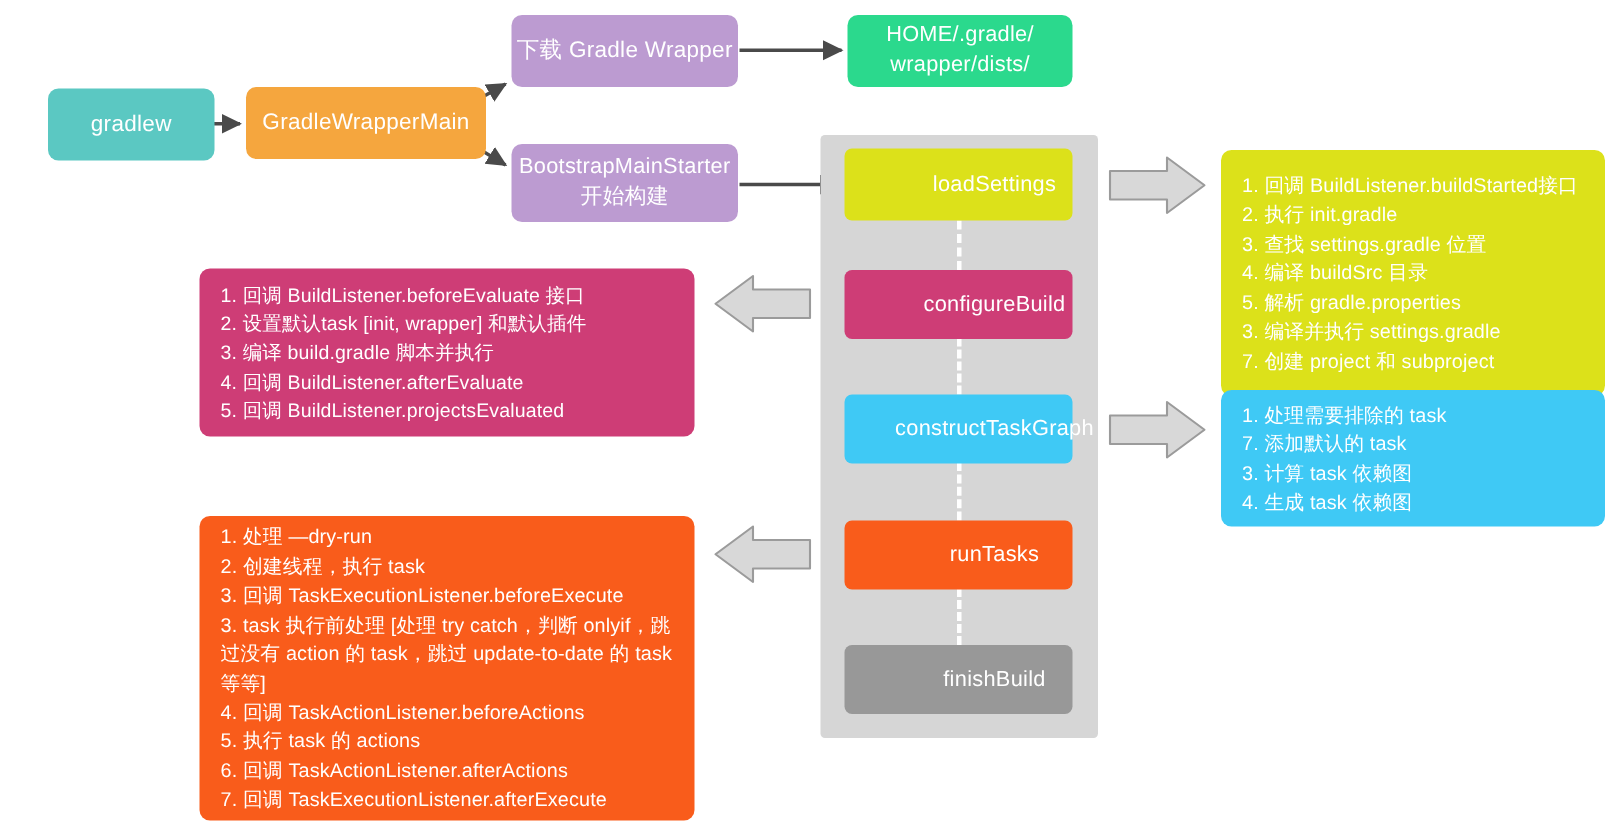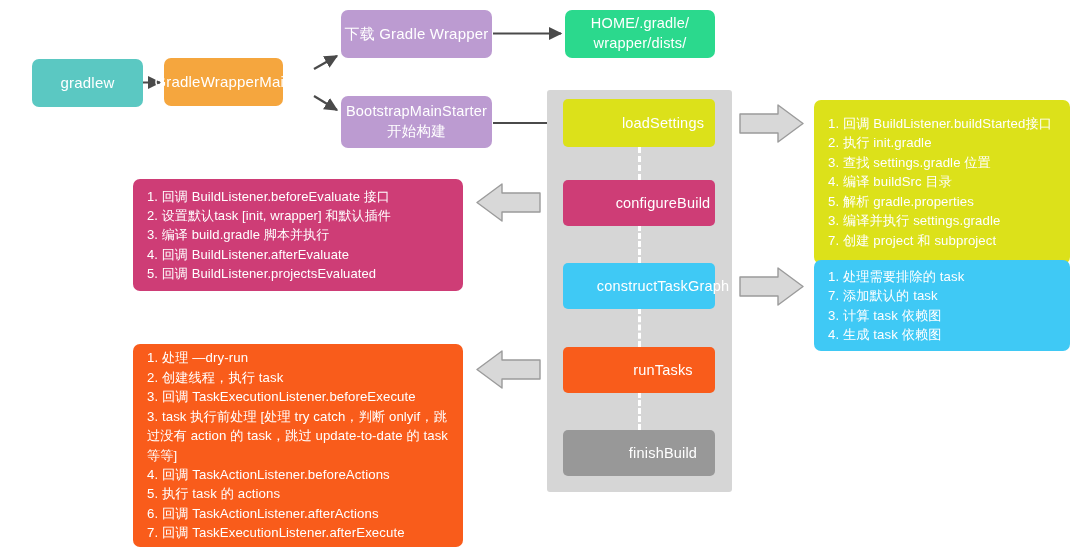--- a/index.html
+++ b/index.html
@@ -85,21 +85,21 @@
 
     <path d="M740,277 L778,277 L778,268 L803,286.5 L778,305 L778,296 L740,296 Z" fill="#d8d8d8" stroke="#9b9b9b" stroke-width="1.4" stroke-linejoin="round"></path>
 
     <path d="M540,193 L502,193 L502,184 L477,202.5 L502,221 L502,212 L540,212 Z" fill="#d8d8d8" stroke="#9b9b9b" stroke-width="1.4" stroke-linejoin="round"></path>
 
     <path d="M540,360 L502,360 L502,351 L477,369.5 L502,388 L502,379 L540,379 Z" fill="#d8d8d8" stroke="#9b9b9b" stroke-width="1.4" stroke-linejoin="round"></path>
   </svg>
 
   <div class="node" style="left:13px;top:59px;width:111px;height:48px;background:#5BC8C2;font-size:15px;margin-left:19px;">gradlew</div>
 
-  <div class="node" style="left:164px;top:58px;width:119px;height:48px;background:#F5A63E;font-size:15px;">GradleWrapperMain</div>
+  <div class="node" style="left:164px;top:58px;width:160px;height:48px;background:#F5A63E;font-size:15px;">GradleWrapperMain</div>
 
   <div class="node" style="left:341px;top:10px;width:151px;height:48px;background:#BC9BD1;font-size:15px;">下载 Gradle Wrapper</div>
 
   <div class="node" style="left:565px;top:10px;width:150px;height:48px;background:#2BD98D;font-size:14.5px;">HOME/.gradle/
 wrapper/dists/</div>
 
   <div class="node" style="left:341px;top:96px;width:151px;height:52px;background:#BC9BD1;font-size:14.5px;">BootstrapMainStarter
 开始构建</div>
 
   <div class="graycol" style="left:547px;top:90px;width:185px;height:402px;"></div>

